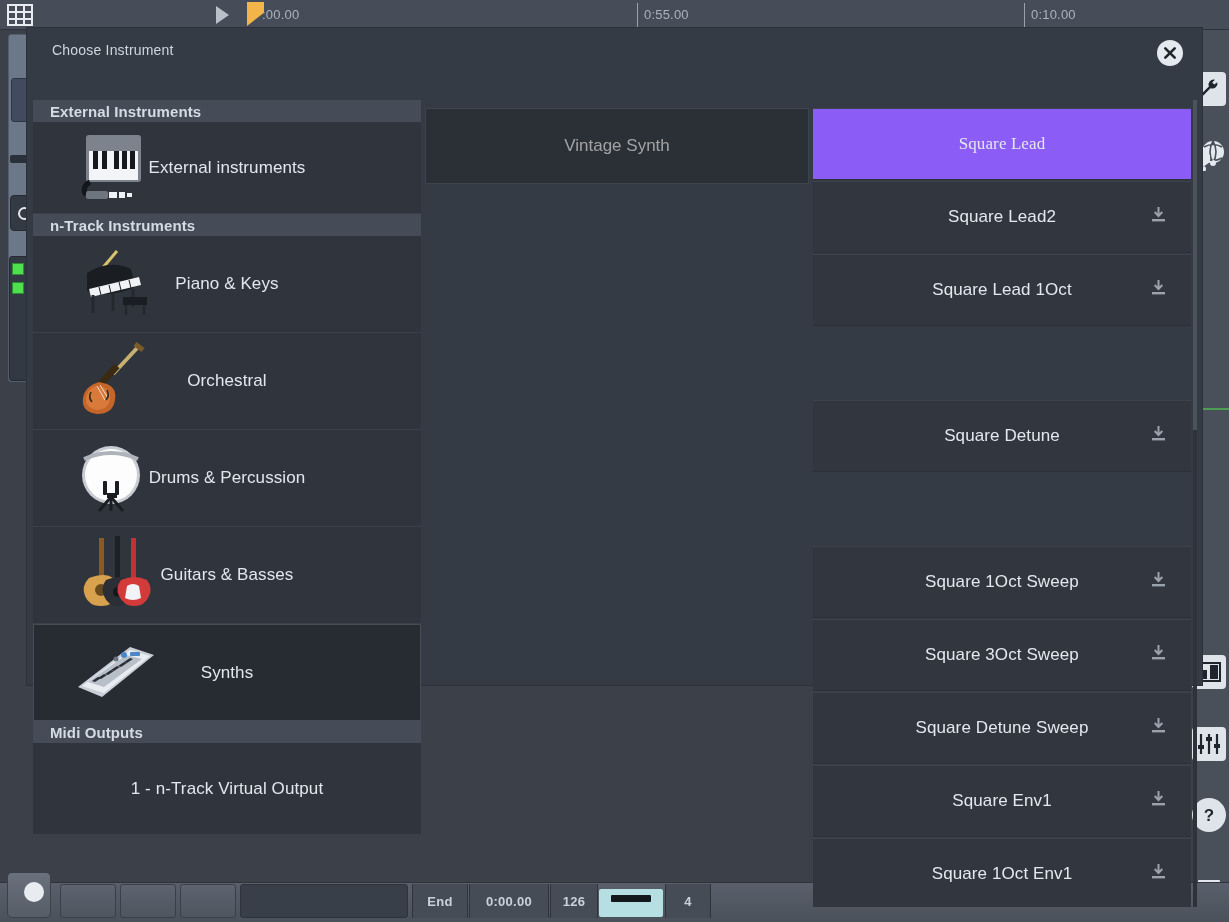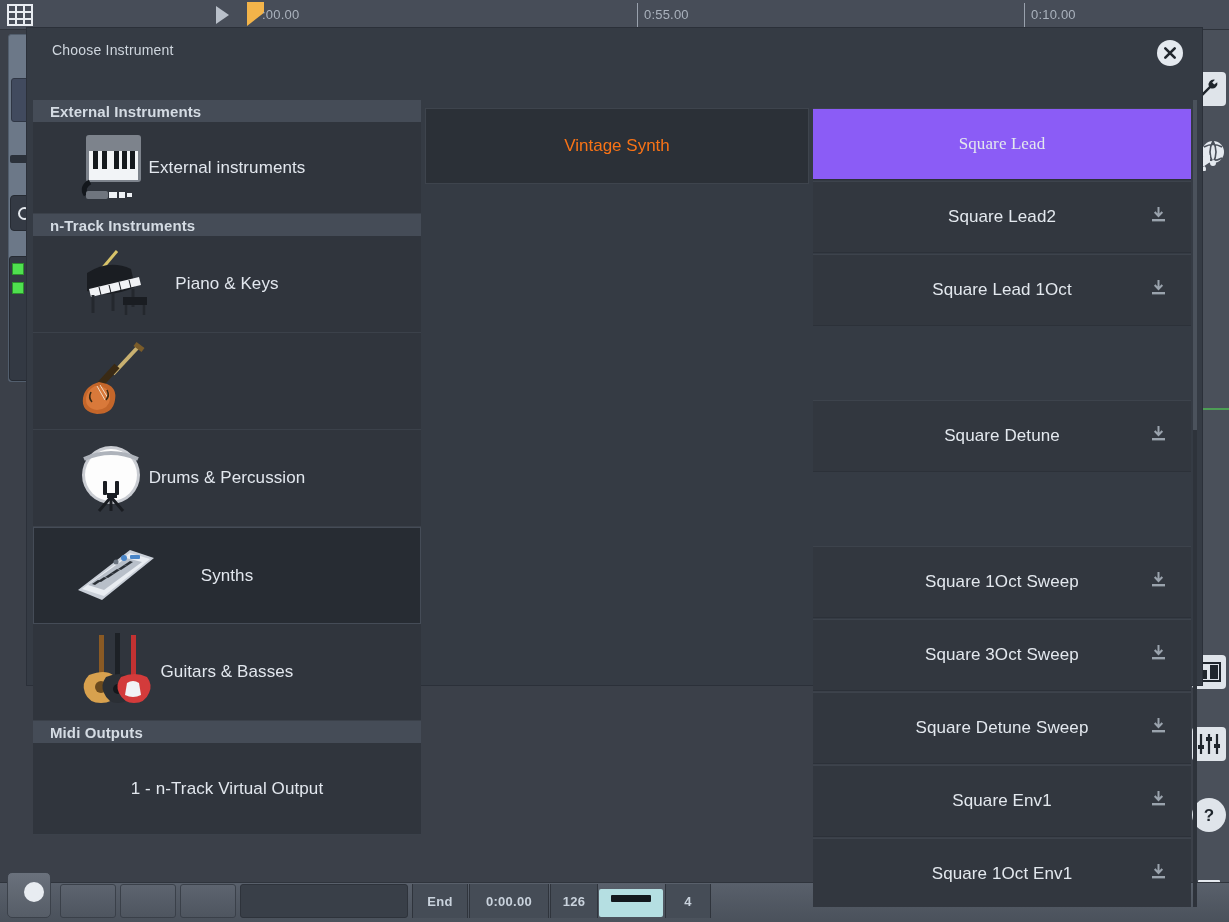--- a/index.html
+++ b/index.html
@@ -124,21 +124,21 @@
   .cat-label { position:absolute; width:100%; text-align:center;
     color:#e2e7ee; font-size:17px; letter-spacing:.1px; }
   .cat-icon { position:absolute; left:40px; }
 
   
   .col-mid { position:absolute; left:398px; top:30px; width:384px; height:807px; }
   .mid-item {
     position:absolute; left:0; width:384px; height:76px;
     background:#2b3037; border:1px solid #3e444d;
     display:flex; align-items:center; justify-content:center;
-    color:#f97316; font-size:17px;
+    color:#a3a3a3; font-size:17px;
   }
 
   
   .col-right { position:absolute; left:786px; top:30px; width:384px; height:807px; overflow:hidden; }
   .pre-item {
     position:absolute; left:0; width:378px; height:72px;
     background:#32373f; border-top:1px solid #3d434c; border-bottom:1px solid #2c3139;
     display:flex; align-items:center; justify-content:center;
     color:#e3e8ee; font-size:17px; letter-spacing:.1px;
   }
@@ -327,20 +327,21 @@
               <path d="M44 26 L22 50" stroke="#3a2a14" stroke-width="7"></path>
               <path d="M26 42 Q12 46 10 58 Q8 72 24 74 Q40 74 42 60 Q44 48 34 44 Z" fill="#c4662a"></path>
               <path d="M22 46 Q14 50 13 58 Q12 68 24 70 Q36 69 37 59 Q38 50 30 47 Z" fill="#d9793a"></path>
               <g stroke="#f0e6d6" stroke-width="0.9">
                   <line x1="24" y1="46" x2="32" y2="60"></line>
                   <line x1="27" y1="45" x2="35" y2="58"></line>
                 </g>
               <path d="M18 52 q-3 6 1 10 M34 50 q3 6 -1 10" stroke="#3a2a14" stroke-width="1.6" fill="none"></path>
             </svg>
           </span>
+          <span class="cat-label">Orchestral</span>
         </div>
 
         <div class="cat-item" style="height:97px">
           <span class="cat-icon">
             <svg width="82" height="78" viewBox="0 0 82 78">
               <circle cx="38" cy="38" r="29" fill="#c9ccd2"></circle>
               <circle cx="38" cy="38" r="26" fill="#fdfdfd"></circle>
               <path d="M11 22 q27 -12 54 0" stroke="#aeb3bb" stroke-width="4" fill="none"></path>
               <g fill="#1a1d22">
                 <rect x="30" y="44" width="4" height="14" rx="1"></rect>
@@ -348,20 +349,37 @@
                 <rect x="34" y="56" width="10" height="5"></rect>
               </g>
               <g stroke="#1a1d22" stroke-width="3">
                   <line x1="38" y1="60" x2="26" y2="74"></line>
                   <line x1="38" y1="60" x2="50" y2="74"></line>
                   <line x1="38" y1="58" x2="38" y2="74"></line>
                 </g>
             </svg>
           </span>
           <span class="cat-label">Drums &amp; Percussion</span>
+        </div>
+
+        <div class="cat-item" style="height:97px">
+          <span class="cat-icon">
+            <svg width="82" height="78" viewBox="0 0 82 78">
+              <rect x="26" y="4" width="5" height="38" fill="#8a5a24"></rect>
+              <path d="M16 44 q-8 8 -4 18 q4 10 16 10 q12 0 16 -10 q4 -10 -4 -18 q-8 -6 -24 0 Z" fill="#d8a14e"></path>
+              <circle cx="28" cy="56" r="6" fill="#6b4a1e"></circle>
+              <rect x="42" y="2" width="5" height="42" fill="#1d2126"></rect>
+              <path d="M33 46 q-6 8 -2 16 q4 10 14 10 q10 0 14 -10 q4 -8 -2 -16 q-10 -6 -24 0 Z" fill="#2b2f35"></path>
+              <circle cx="45" cy="58" r="5" fill="#14171b"></circle>
+              <rect x="58" y="4" width="5" height="40" fill="#c23232"></rect>
+              <path d="M48 46 q-6 8 -2 16 q5 10 15 10 q11 0 15 -10 q4 -8 -2 -16 q-12 -6 -26 0 Z" fill="#d33b3b"></path>
+              <path d="M54 52 q6 -4 12 0 l2 12 q-8 4 -16 0 Z" fill="#f1f3f6"></path>
+            </svg>
+          </span>
+          <span class="cat-label">Guitars &amp; Basses</span>
         </div>
 
         <div class="cat-item sel" style="height:97px">
           <span class="cat-icon">
             <svg width="82" height="72" viewBox="0 0 82 72">
               <path d="M4 52 L56 12 L80 20 L28 62 Z" fill="#c9cfd8"></path>
               <path d="M8 51 L56 15 L76 21 L30 58 Z" fill="#e9edf2"></path>
               <path d="M14 47 L52 20 L68 24 L30 52 Z" fill="#b8bfc9"></path>
               <g fill="#2a2f36">
                 <path d="M18 46 L24 42 L27 43 L21 47 Z"></path>
@@ -374,37 +392,20 @@
               <g fill="#4a86c8">
                   <circle cx="50" cy="20" r="3"></circle>
                   <rect x="56" y="17" width="10" height="4" rx="1"></rect>
                 </g>
               <circle cx="42" cy="24" r="2.5" fill="#6b7480"></circle>
             </svg>
           </span>
           <span class="cat-label">Synths</span>
         </div>
 
-        <div class="cat-item" style="height:97px">
-          <span class="cat-icon">
-            <svg width="82" height="78" viewBox="0 0 82 78">
-              <rect x="26" y="4" width="5" height="38" fill="#8a5a24"></rect>
-              <path d="M16 44 q-8 8 -4 18 q4 10 16 10 q12 0 16 -10 q4 -10 -4 -18 q-8 -6 -24 0 Z" fill="#d8a14e"></path>
-              <circle cx="28" cy="56" r="6" fill="#6b4a1e"></circle>
-              <rect x="42" y="2" width="5" height="42" fill="#1d2126"></rect>
-              <path d="M33 46 q-6 8 -2 16 q4 10 14 10 q10 0 14 -10 q4 -8 -2 -16 q-10 -6 -24 0 Z" fill="#2b2f35"></path>
-              <circle cx="45" cy="58" r="5" fill="#14171b"></circle>
-              <rect x="58" y="4" width="5" height="40" fill="#c23232"></rect>
-              <path d="M48 46 q-6 8 -2 16 q5 10 15 10 q11 0 15 -10 q4 -8 -2 -16 q-12 -6 -26 0 Z" fill="#d33b3b"></path>
-              <path d="M54 52 q6 -4 12 0 l2 12 q-8 4 -16 0 Z" fill="#f1f3f6"></path>
-            </svg>
-          </span>
-          <span class="cat-label">Guitars &amp; Basses</span>
-        </div>
-
 
         <div class="cat-header">Midi Outputs</div>
         <div class="cat-item" style="height:92px">
           <span class="cat-label">1 - n-Track Virtual Output</span>
         </div>
       </div>
 
       <div class="col-mid">
         <div class="mid-item" style="top:8px">
           <span>Vintage Synth</span>

